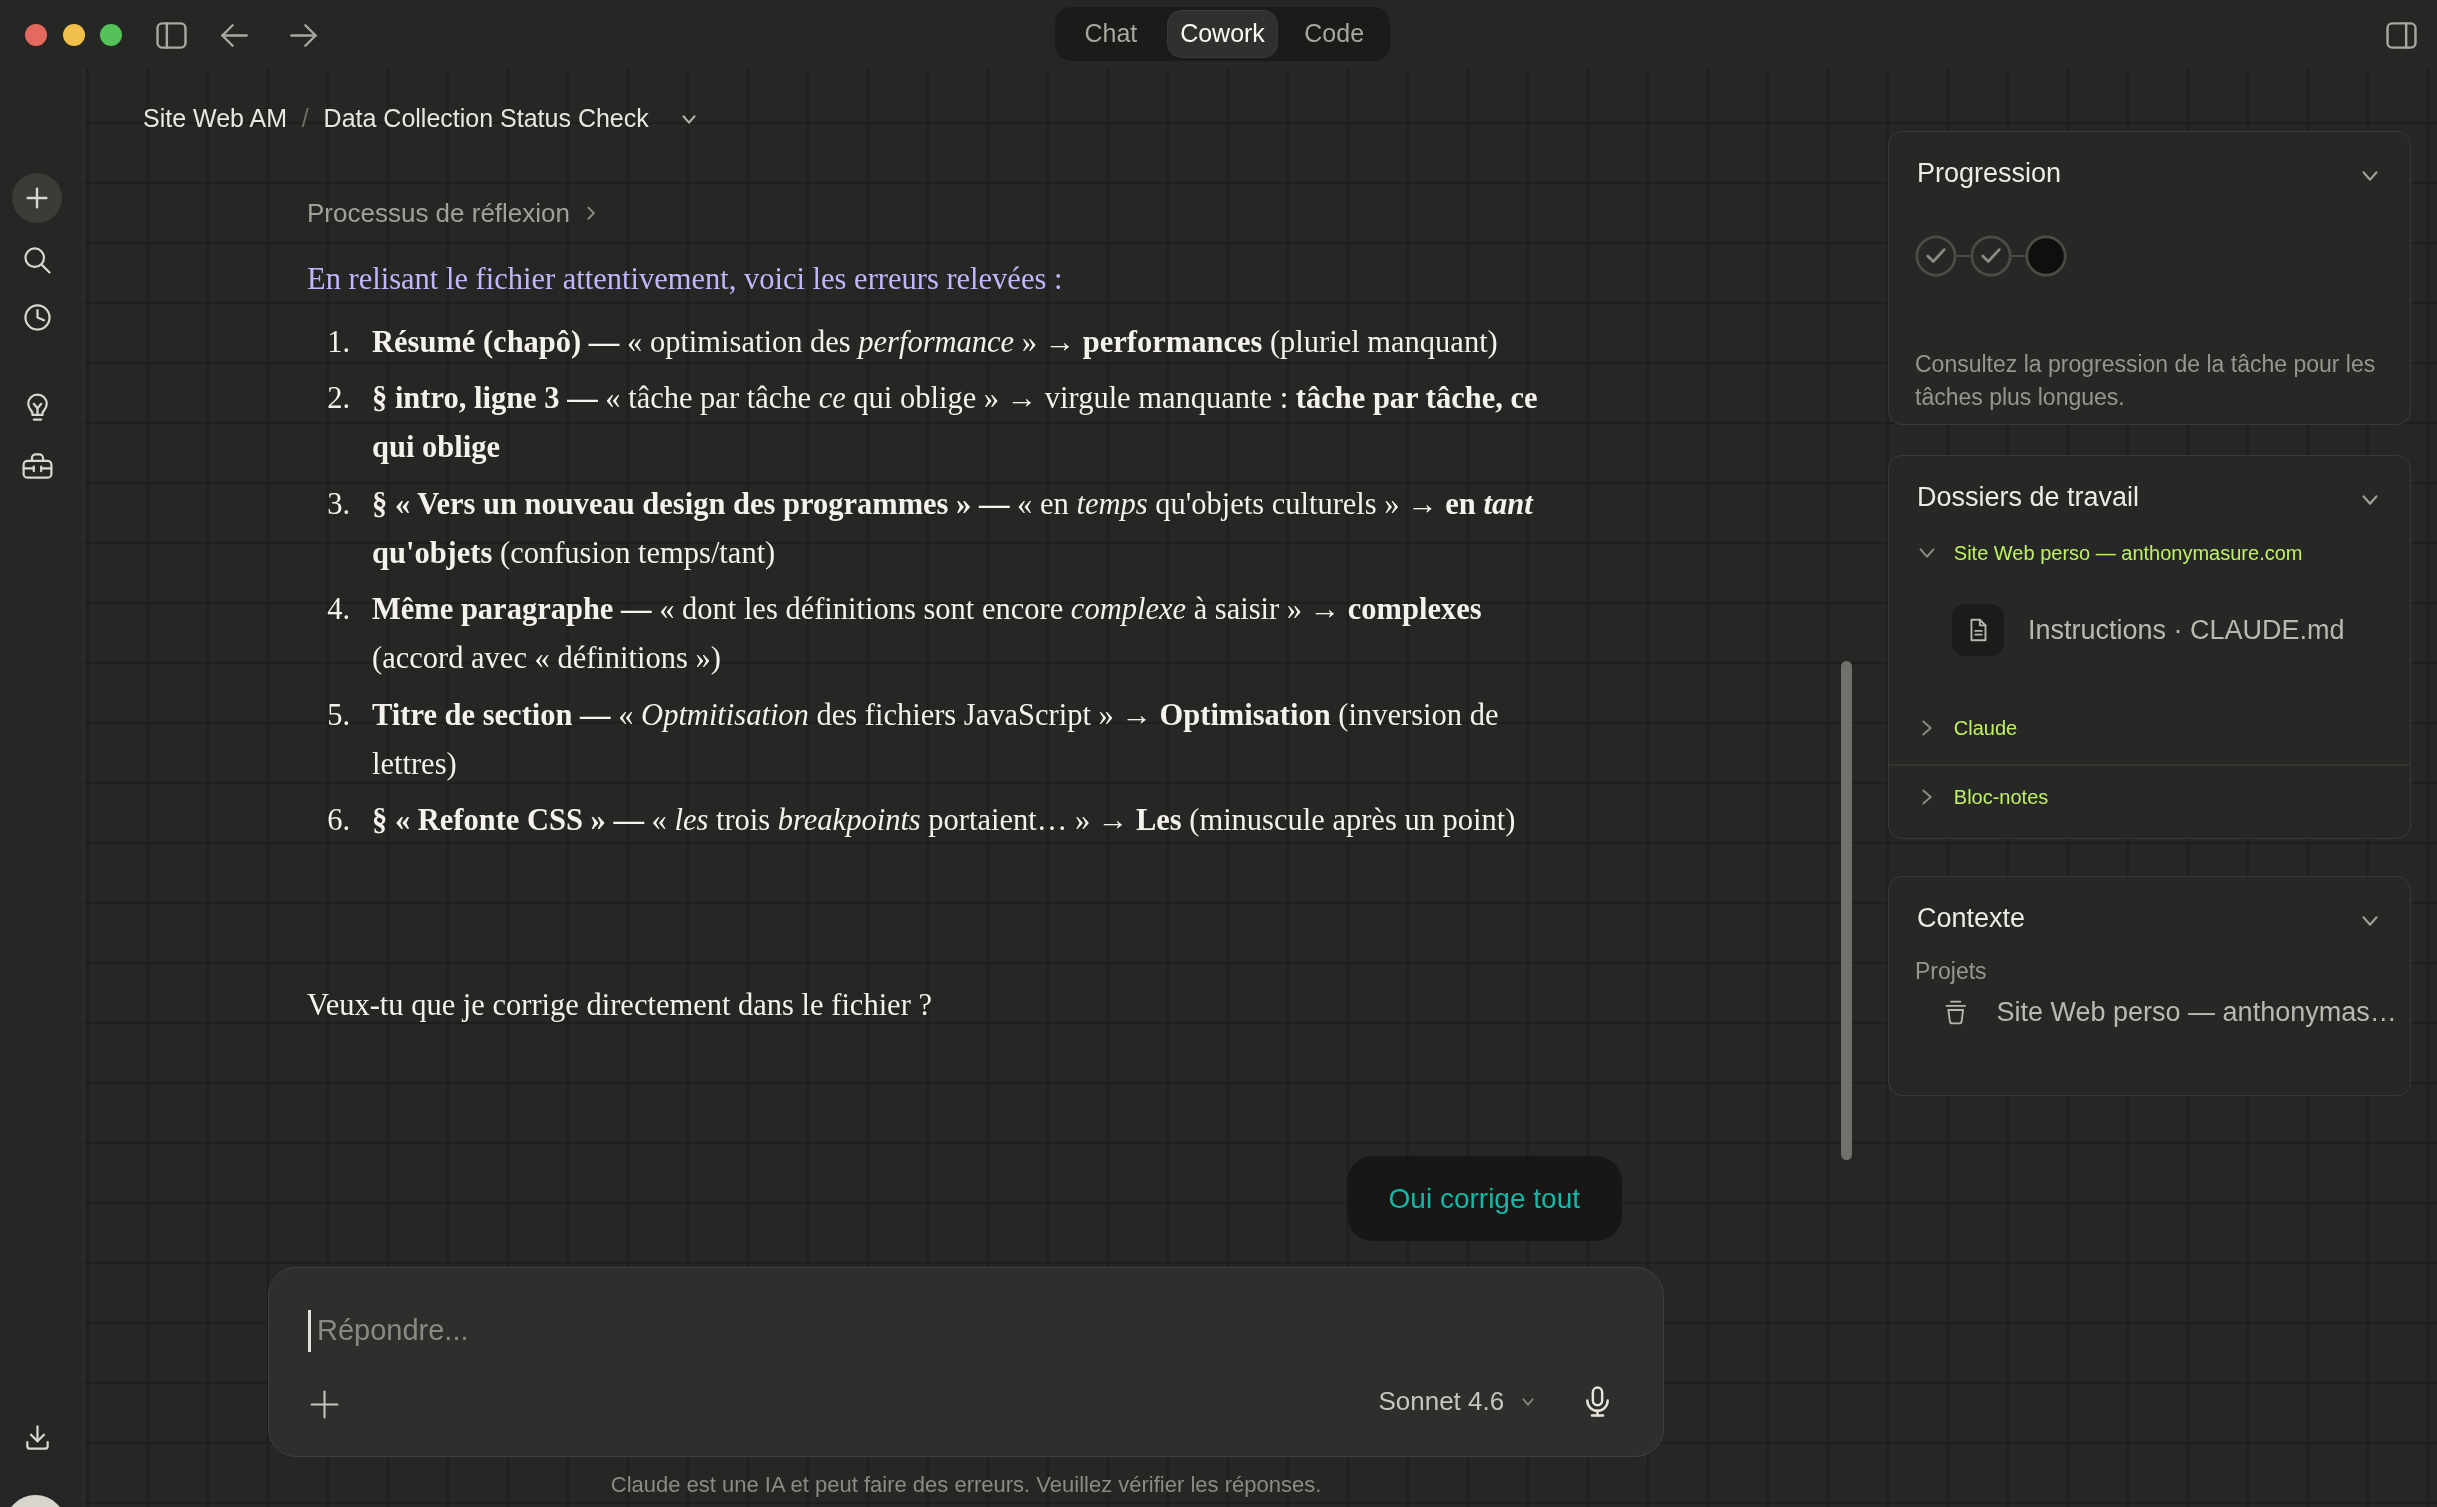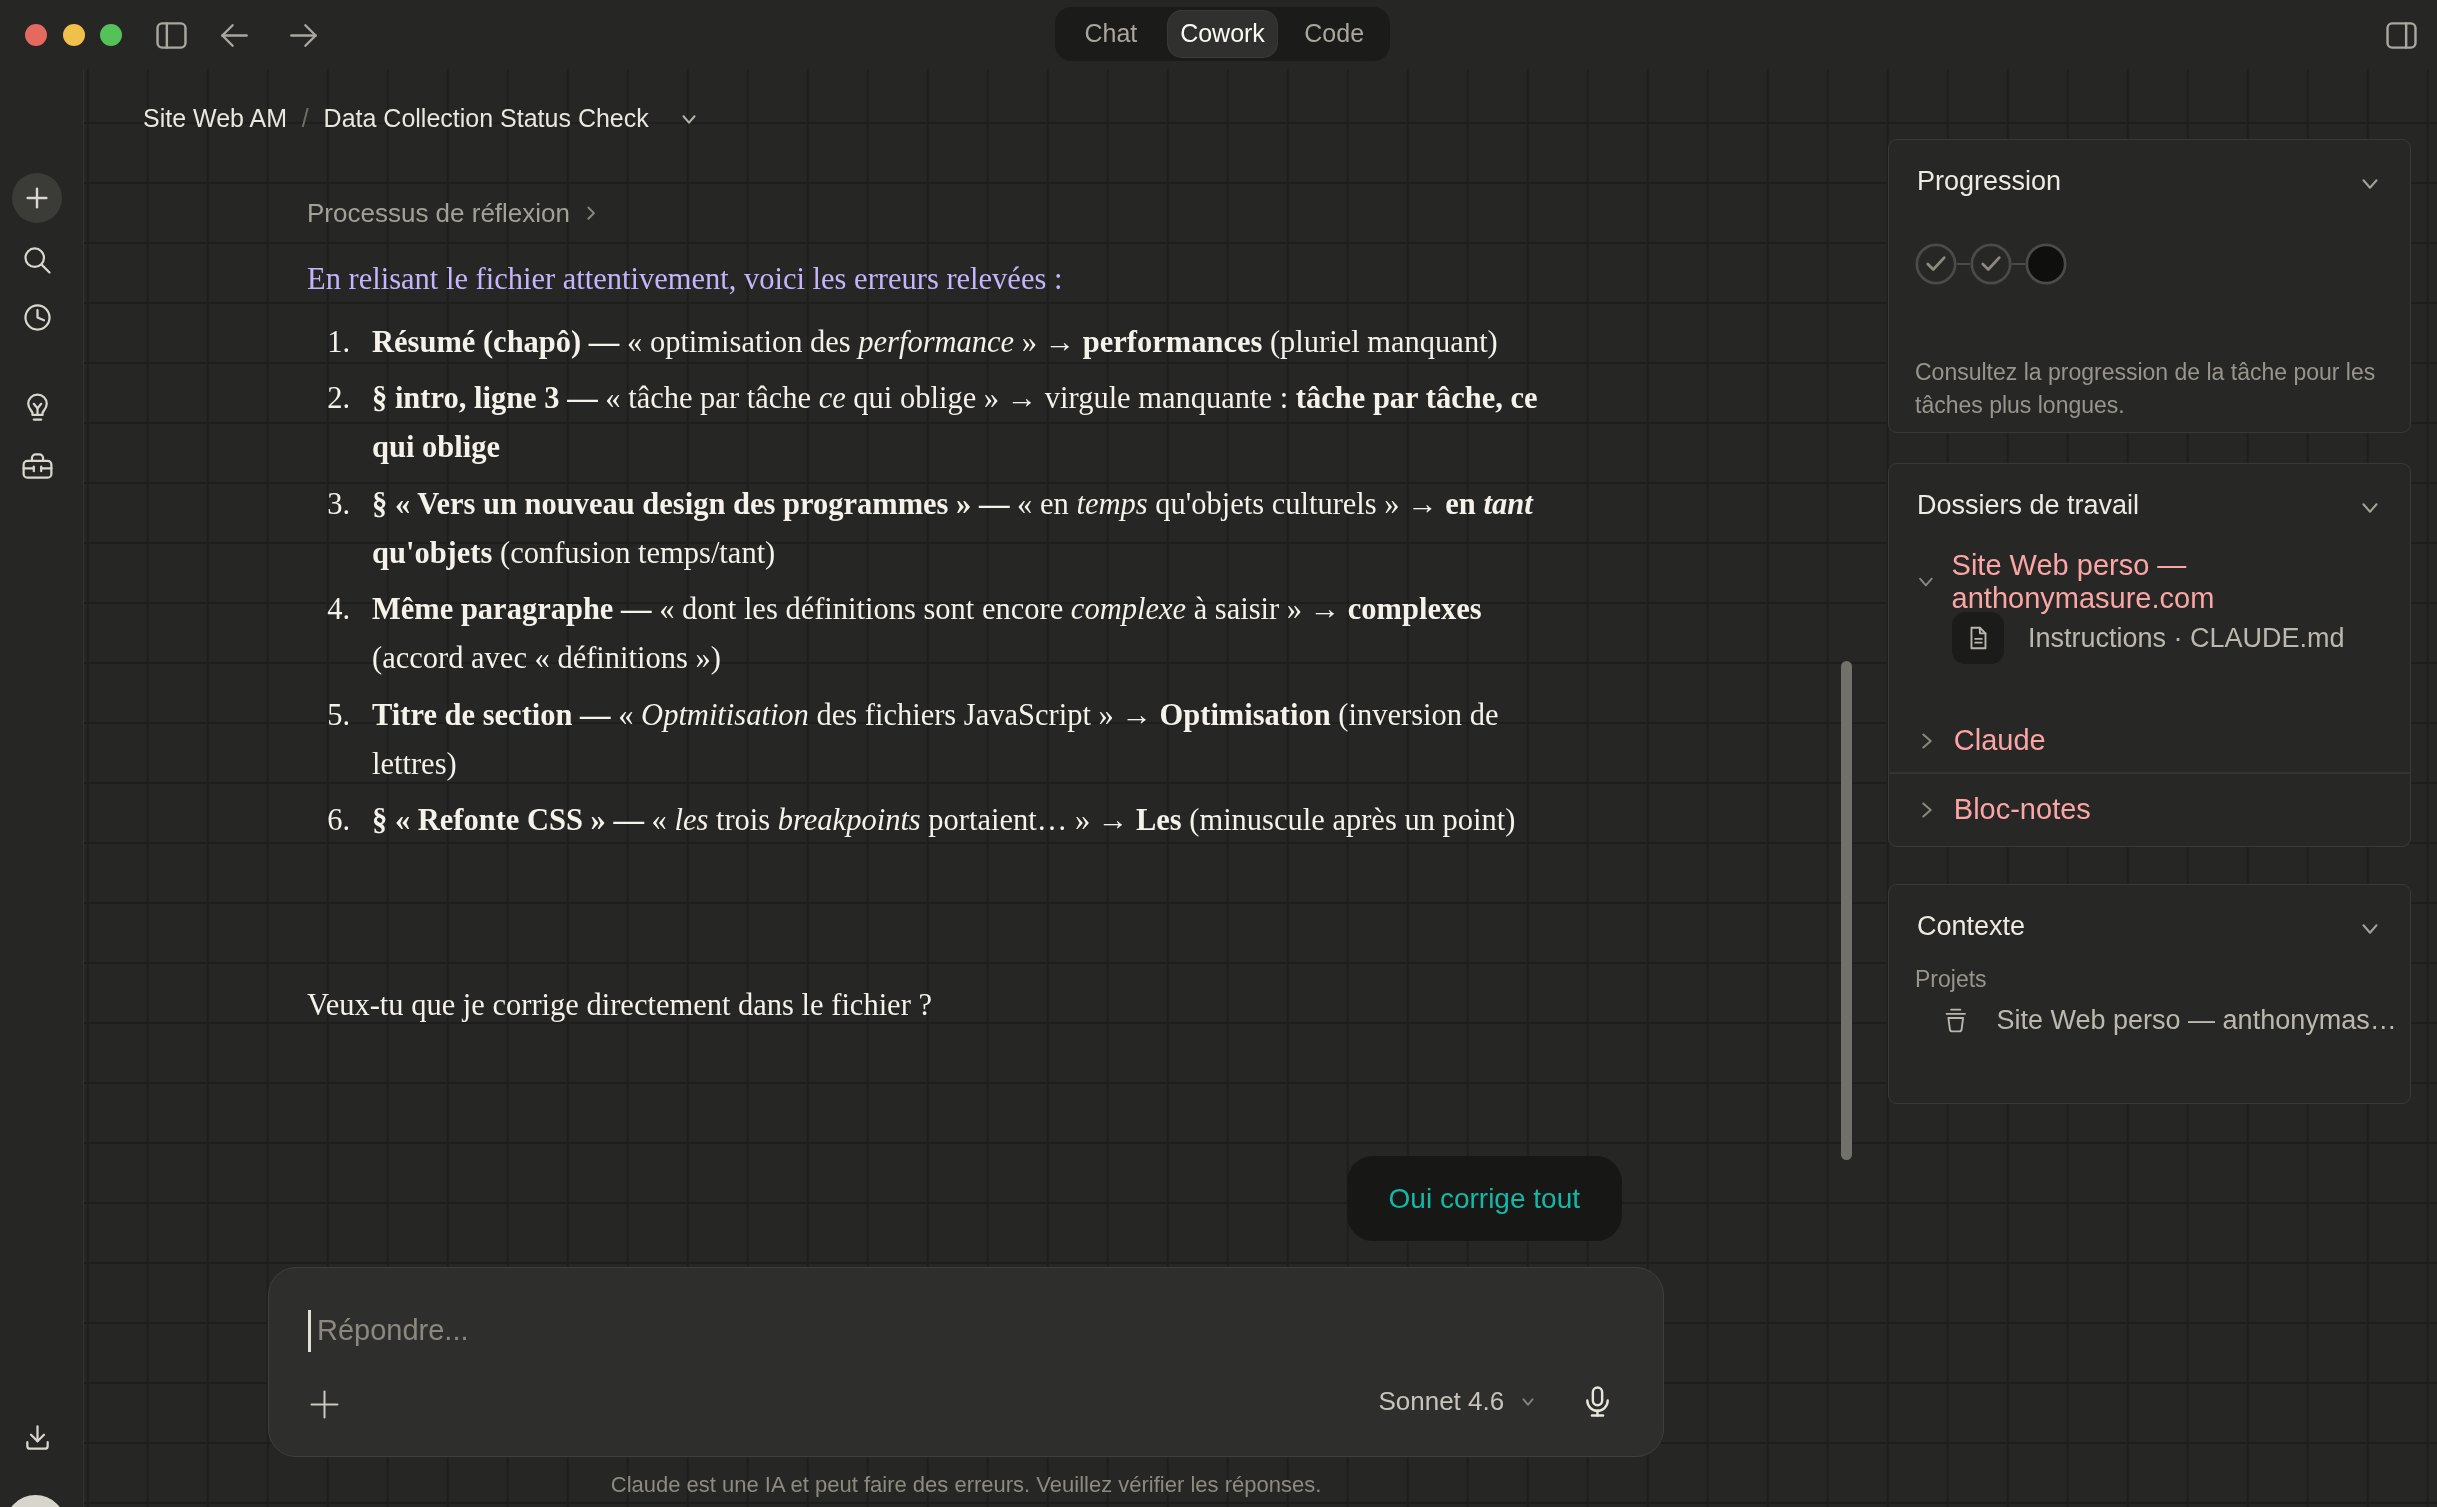--- a/index.html
+++ b/index.html
@@ -65,28 +65,28 @@
   .placeholder{position:absolute;left:48px;top:46px;font-size:29px;color:#8b897f;}
   .attach{position:absolute;left:37px;bottom:33px;width:37px;height:37px;}
   .composer-right{position:absolute;right:46px;bottom:35px;display:flex;align-items:center;gap:14.8px;}
   .model{display:flex;align-items:center;gap:13px;font-size:26px;color:#c6c4bb;}
   .mic{margin-left:24px;}
   .disclaimer{position:absolute;left:268px;top:1472px;width:1396px;text-align:center;
               font-size:22px;color:#8c8a81;}
 
   
   .card{position:absolute;left:1888px;width:523px;background:#272725;border:1.8px solid #3a3937;
-        border-radius:9px;box-sizing:border-box;margin-top:8px;}
+        border-radius:14px;box-sizing:border-box;}
   .card-title{position:absolute;left:28px;top:26px;font-size:27px;font-weight:500;color:#edebe3;}
   .card-chev{position:absolute;right:26px;top:29.5px;}
   .steps{position:absolute;left:26px;top:103px;display:flex;align-items:center;}
   .step-dash{width:13px;height:2.8px;background:#4c4b47;}
   .caption{position:absolute;left:26px;top:216px;width:473px;font-size:23px;line-height:33px;color:#98968c;}
   .folder-row{position:absolute;left:26px;display:flex;align-items:center;gap:14.8px;
-              font-size:29px;color:#fca5a5;}
+              font-size:20px;color:#bef264;}
   .file-row{position:absolute;left:63px;display:flex;align-items:center;gap:24px;
             font-size:27px;color:#bbb9af;}
   .file-chip{width:52px;height:52px;border-radius:13px;background:#1b1b19;
              display:flex;align-items:center;justify-content:center;}
   .divider{position:absolute;left:0;right:0;height:1.8px;background:#33332f;}
   .ctx-label{position:absolute;left:26px;top:81px;font-size:23px;color:#98968c;}
   .ctx-row{position:absolute;left:52px;top:120px;display:flex;align-items:center;gap:26px;
            font-size:27px;color:#bbb9af;white-space:nowrap;}
 </style>
 </head>

